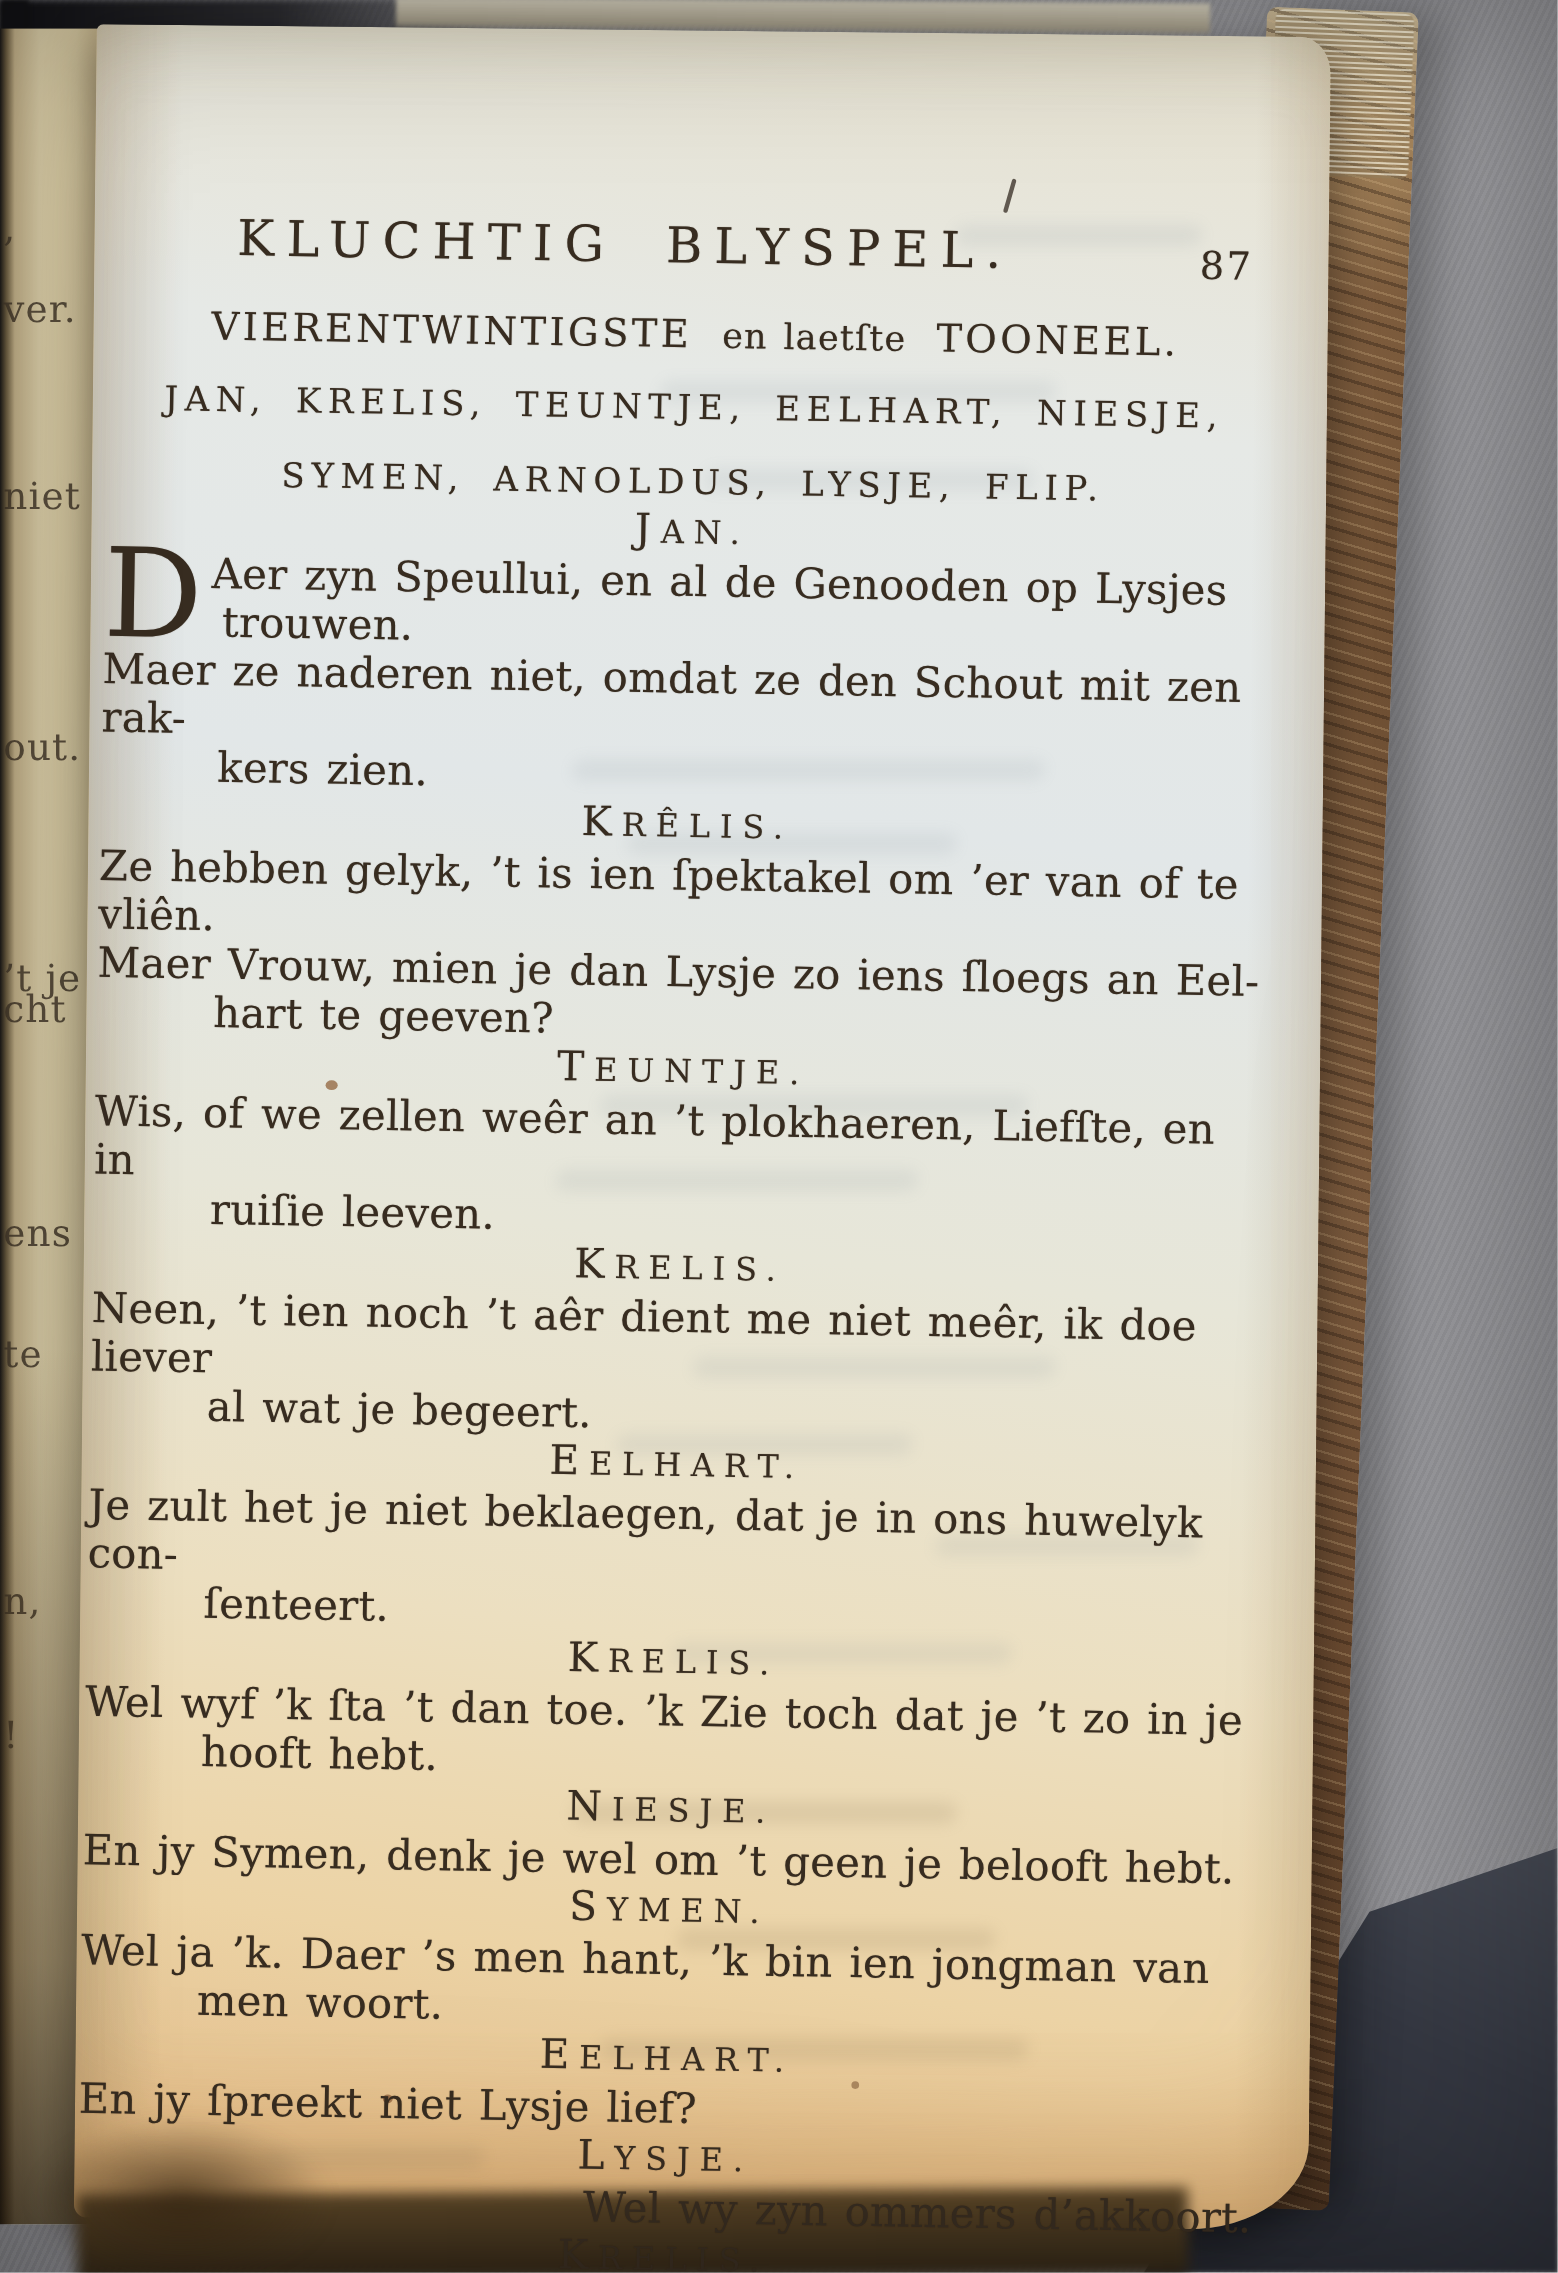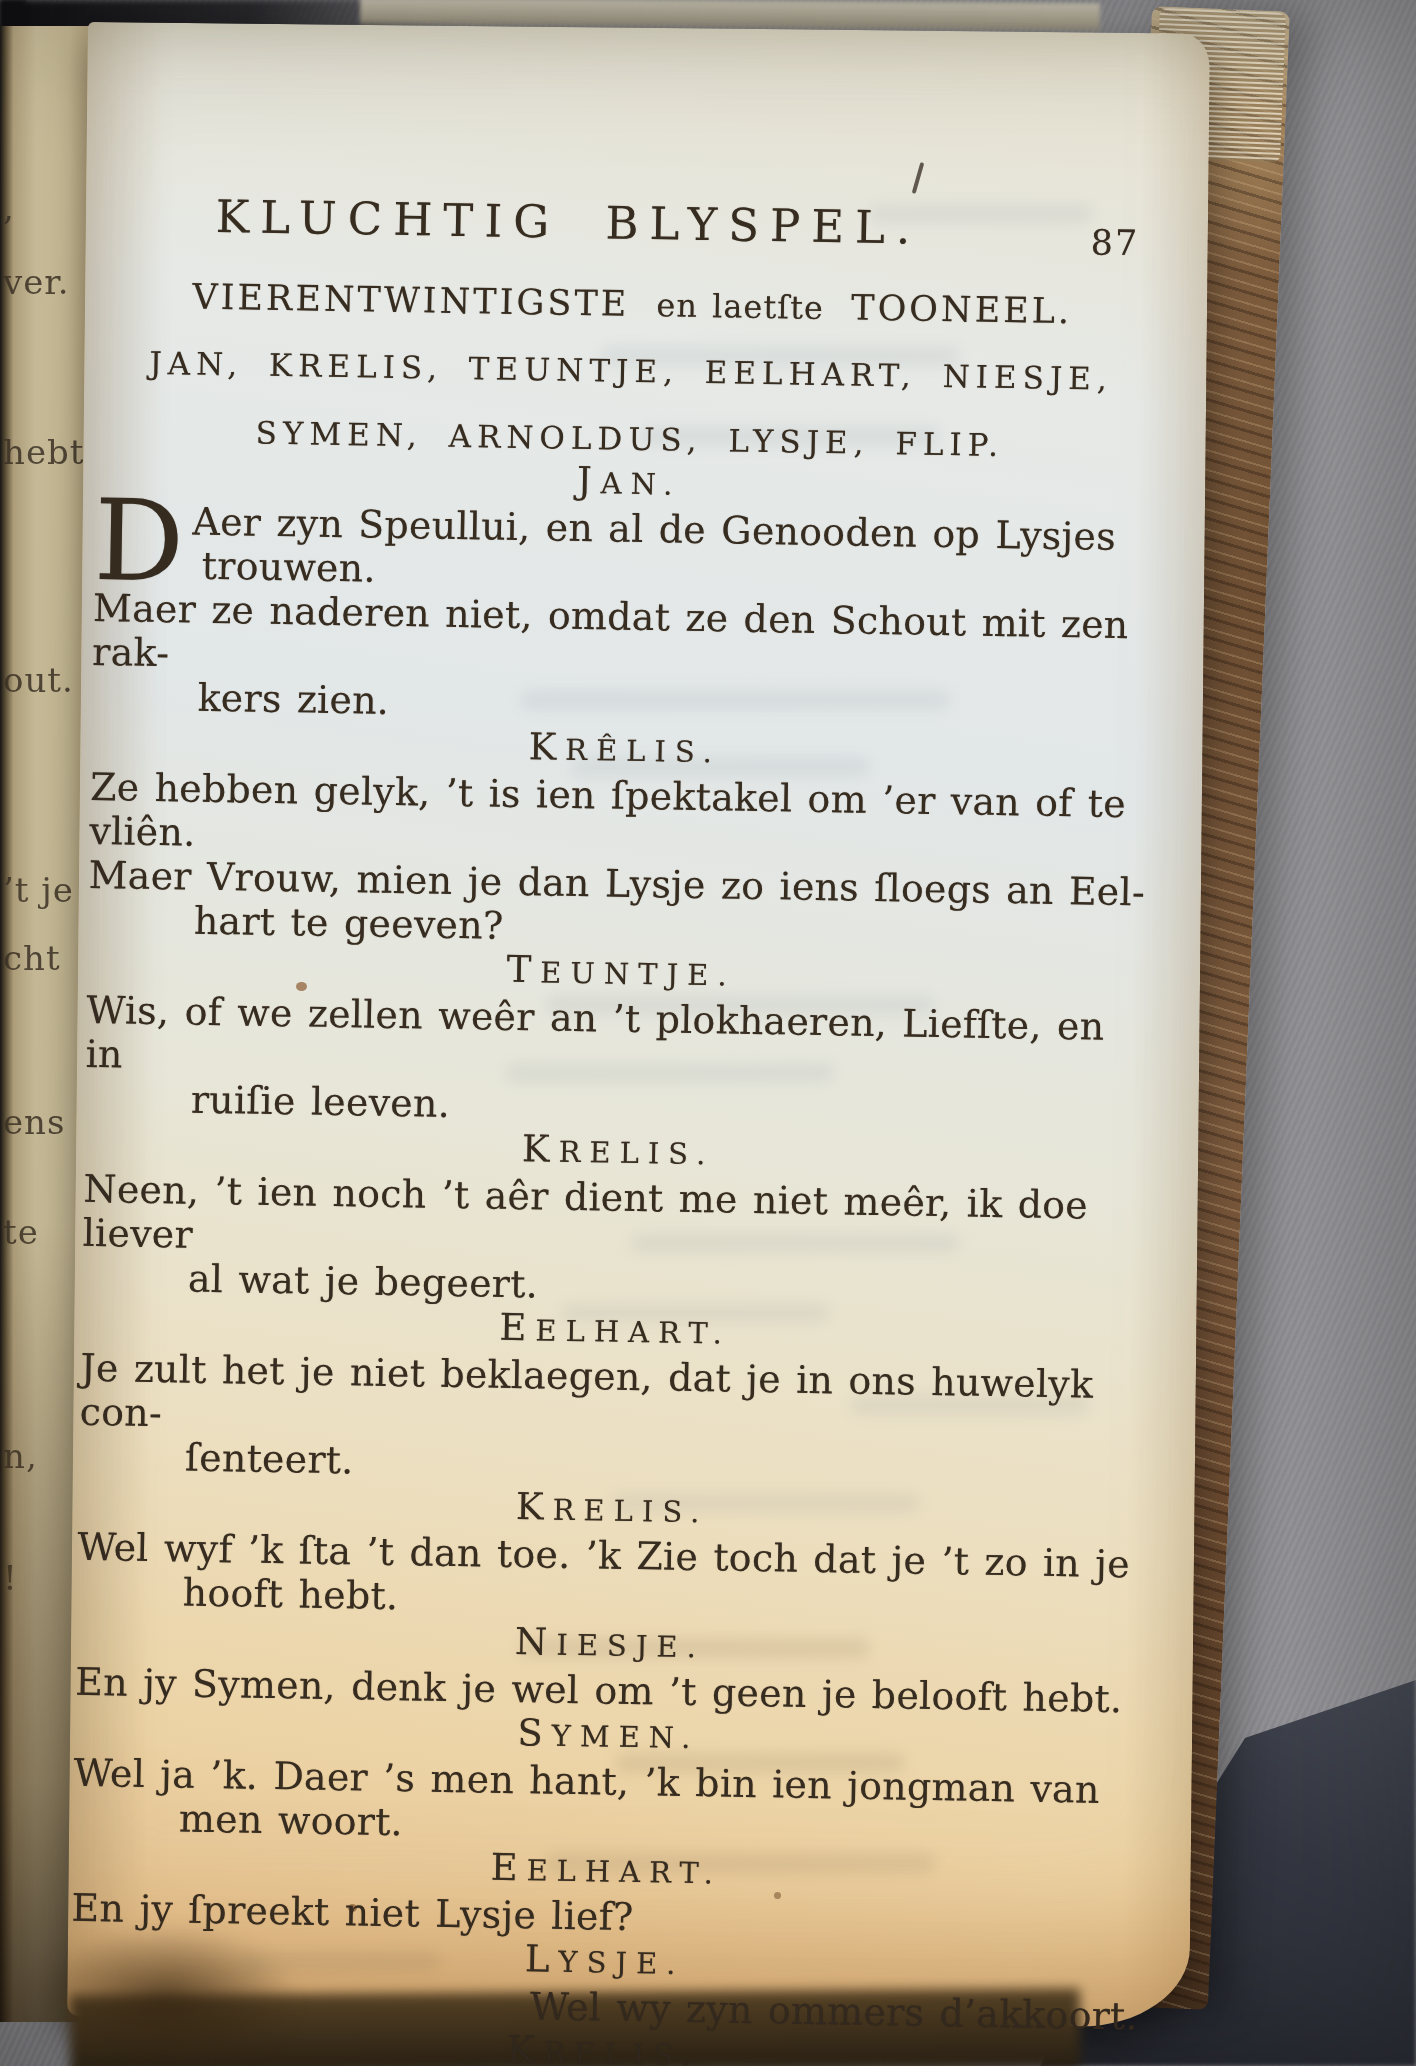--- a/index.html
+++ b/index.html
@@ -135,24 +135,24 @@
 <div class="layer slate-corner"></div>
 <div class="layer top-dark"></div>
 <div class="layer top-pages"></div>
 <div class="layer fore-edge"></div>
 <div class="layer fore-top"></div>
 <div class="layer left-cover"></div>
 
 <div class="layer left-stack">
   <span class="edge-frag" style="top:162px">,</span>
   <span class="edge-frag" style="top:236px">ver.</span>
-  <span class="edge-frag" style="top:406px">hebt</span>
+  <span class="edge-frag" style="top:406px">niet</span>
   <span class="edge-frag" style="top:634px">out.</span>
   <span class="edge-frag" style="top:844px">’t je</span>
-  <span class="edge-frag" style="top:912px">cht</span>
+  <span class="edge-frag" style="top:872px">cht</span>
   <span class="edge-frag" style="top:1076px">ens</span>
   <span class="edge-frag" style="top:1186px">te</span>
   <span class="edge-frag" style="top:1410px">n,</span>
   <span class="edge-frag" style="top:1532px">!</span>
   <div class="darken"></div>
 </div>
 
 <div class="layer paper"></div>
 <div class="layer bottom-shadow"></div>
 <div class="layer bl-corner"></div>

